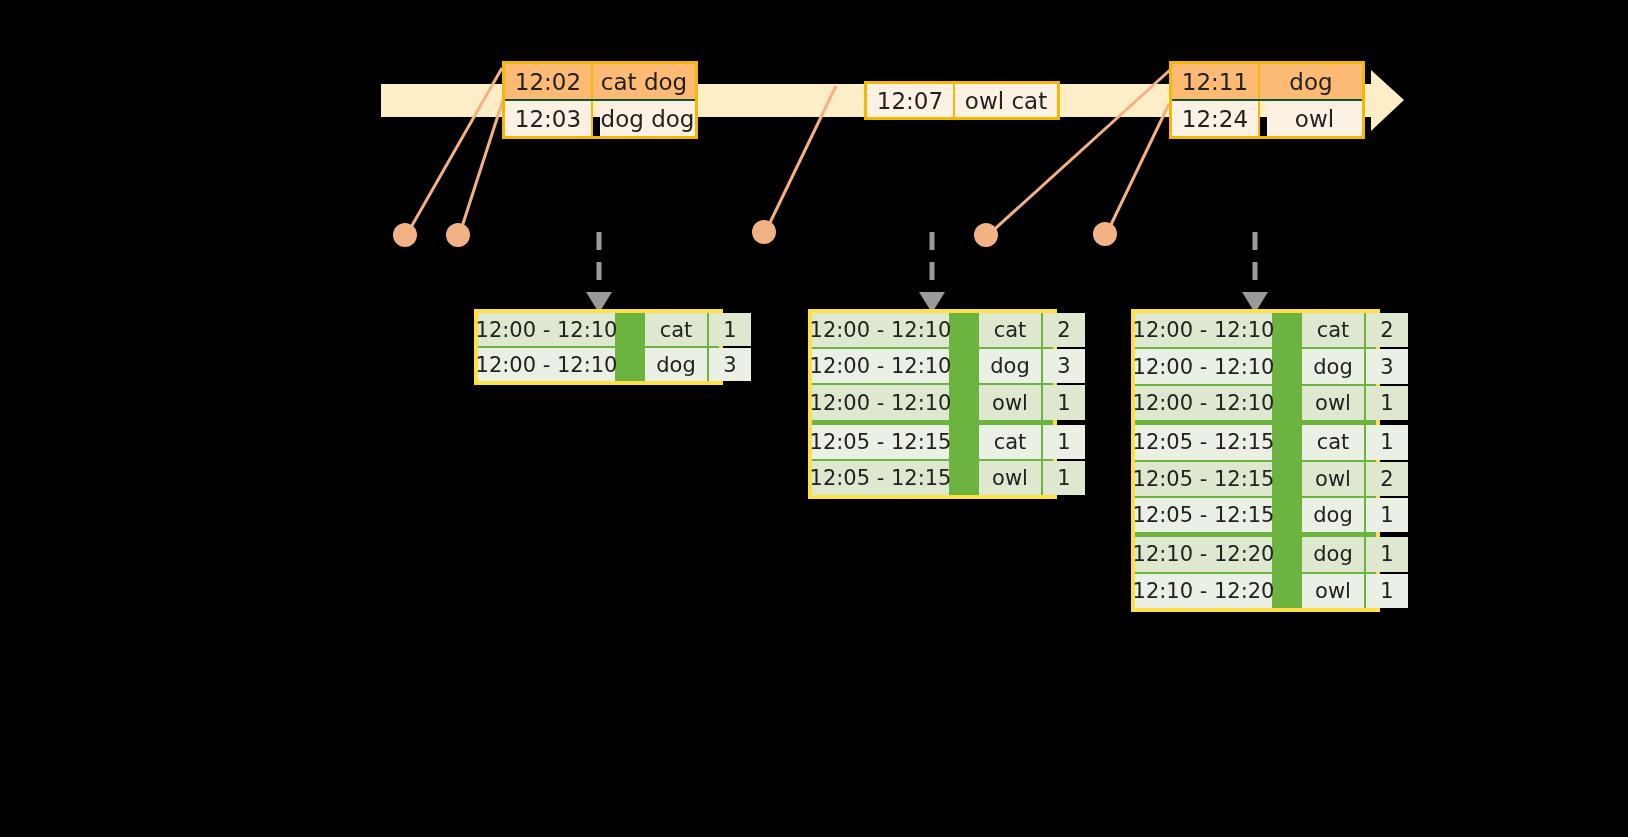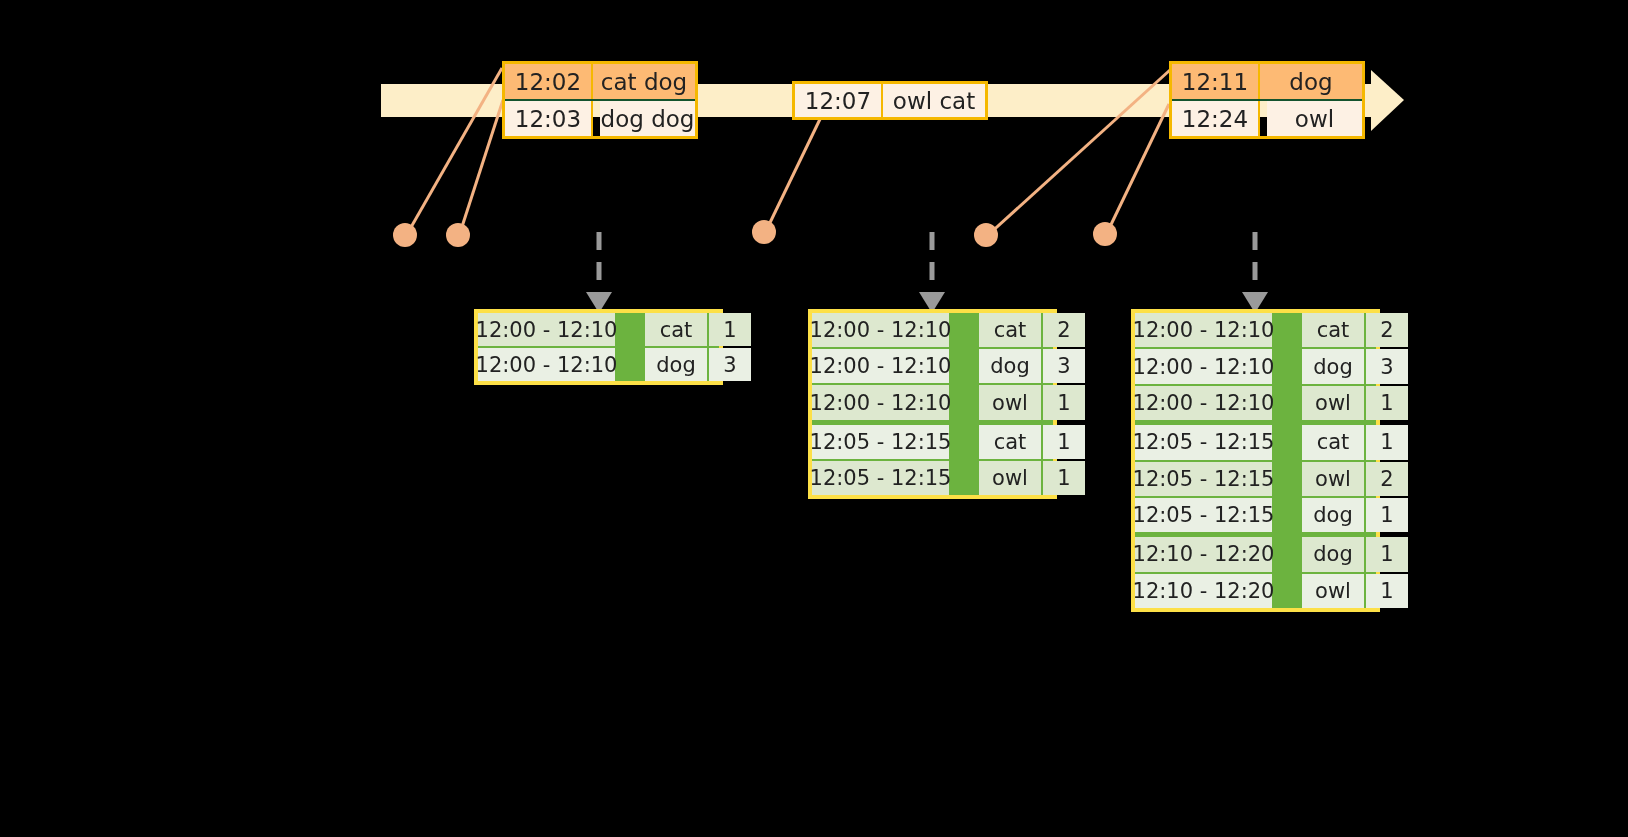--- a/index.html
+++ b/index.html
@@ -143,21 +143,21 @@
     <div class="event-row shade">
       <div class="event-cell time">12:02</div>
       <div class="event-cell payload">cat dog</div>
     </div>
     <div class="event-row light">
       <div class="event-cell time">12:03</div>
       <div class="event-cell payload">dog dog</div>
     </div>
   </div>
 
-  <div class="event-box" style="left:792px; top:81px; width:196px; height:39px;">
+  <div class="event-box" style="left:864px; top:81px; width:196px; height:39px;">
     <div class="event-row light">
       <div class="event-cell time">12:07</div>
       <div class="event-cell payload">owl cat</div>
     </div>
   </div>
 
   <div class="event-box" style="left:1169px; top:61px; width:196px; height:78px;">
     <div class="event-row shade">
       <div class="event-cell time">12:11</div>
       <div class="event-cell payload">dog</div>

